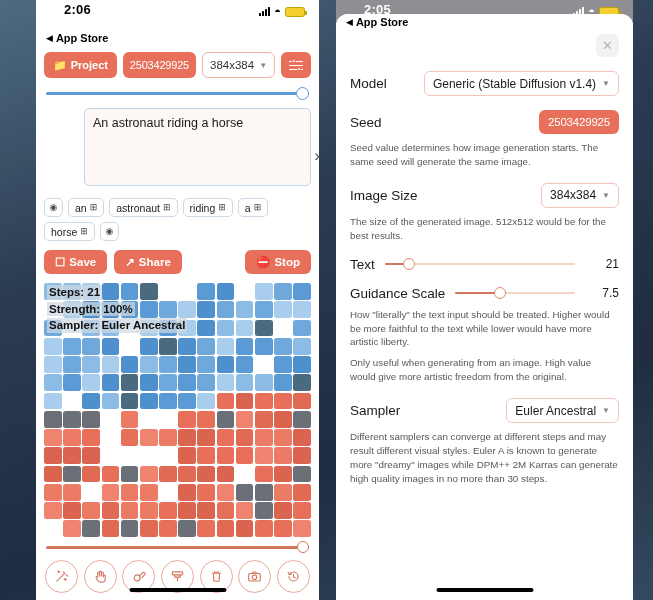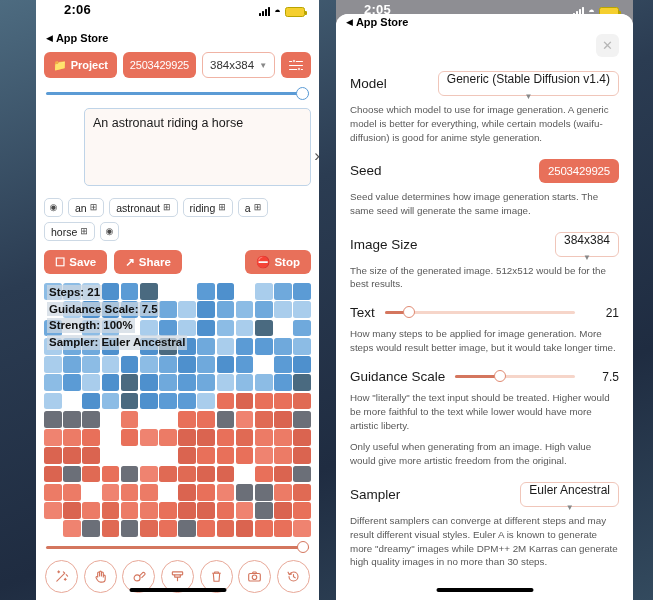--- a/index.html
+++ b/index.html
@@ -232,21 +232,21 @@
     margin-top: 14px; gap: 8px;
   }
   .s-label { font-size: 13.5px; color: #1a1a1a; white-space: nowrap; }
   .s-desc {
     font-size: 9.8px; color: #595959; line-height: 1.42;
     margin-top: 7px;
   }
   .s-select {
     border: 1px solid #f0c6ba; border-radius: 6px; background: #fff;
     height: 25px; display: flex; align-items: center; gap: 6px;
-    padding: 0 8px; font-size: 12px; color: #1a1a1a; cursor: pointer; flex-direction: column;
+    padding: 0 8px; font-size: 12px; color: #1a1a1a; cursor: pointer;
   }
   .s-seed {
     background: #e8705a; color: #fff; border-radius: 6px;
     height: 24px; display: flex; align-items: center;
     padding: 0 9px; font-size: 11.5px; cursor: pointer; letter-spacing:-0.2px;
   }
   .s-slider-row {
     display: flex; align-items: center; gap: 10px;
     margin-top: 14px;
   }
@@ -566,21 +566,20 @@
           <div class="cell" style="background: rgb(107, 111, 120);"></div>
           <div class="cell" style="background: rgb(232, 112, 90);"></div>
           <div class="cell" style="background: rgb(224, 106, 84);"></div>
           <div class="cell" style="background: rgb(218, 100, 80);"></div>
           <div class="cell" style="background: rgb(232, 112, 90);"></div>
           <div class="cell" style="background: rgb(232, 112, 90);"></div>
           <div class="cell" style="background: rgb(239, 131, 112);"></div>
         </div>
       <div class="overlay-text">
         <span>Steps: 21</span>
-        <span>Guidance Scale: 7.5</span>
         <span>Strength: 100%</span>
         <span>Sampler: Euler Ancestral</span>
       </div>
     </div>
 
     <div class="orange-slider">
       <div class="track"></div>
       <div class="knob"></div>
     </div>
 
@@ -668,21 +667,20 @@
         <div class="close-btn">✕</div>
       </div>
 
       <div class="setting-row">
         <span class="s-label">Model</span>
         <div class="s-select">
           <span>Generic (Stable Diffusion v1.4)</span>
           <span class="chev">▼</span>
         </div>
       </div>
-      <div class="s-desc">Choose which model to use for image generation. A generic model is better for everything, while certain models (waifu-diffusion) is good for anime style generation.</div>
 
       <div class="setting-row">
         <span class="s-label">Seed</span>
         <div class="s-seed">2503429925</div>
       </div>
       <div class="s-desc">Seed value determines how image generation starts. The same seed will generate the same image.</div>
 
       <div class="setting-row">
         <span class="s-label">Image Size</span>
         <div class="s-select">
@@ -694,21 +692,20 @@
 
       <div class="s-slider-row">
         <span class="s-label">Text</span>
         <div class="s-slider">
           <div class="trk"></div>
           <div class="fill" id="fill-steps" style="width: 13%;"></div>
           <div class="knb" id="knb-steps" style="left: 13%;"></div>
         </div>
         <span class="s-val">21</span>
       </div>
-      <div class="s-desc">How many steps to be applied for image generation. More steps would result better image, but it would take longer time.</div>
 
       <div class="s-slider-row">
         <span class="s-label">Guidance Scale</span>
         <div class="s-slider">
           <div class="trk"></div>
           <div class="fill" id="fill-guid" style="width: 37%;"></div>
           <div class="knb" id="knb-guid" style="left: 37%;"></div>
         </div>
         <span class="s-val">7.5</span>
       </div>

